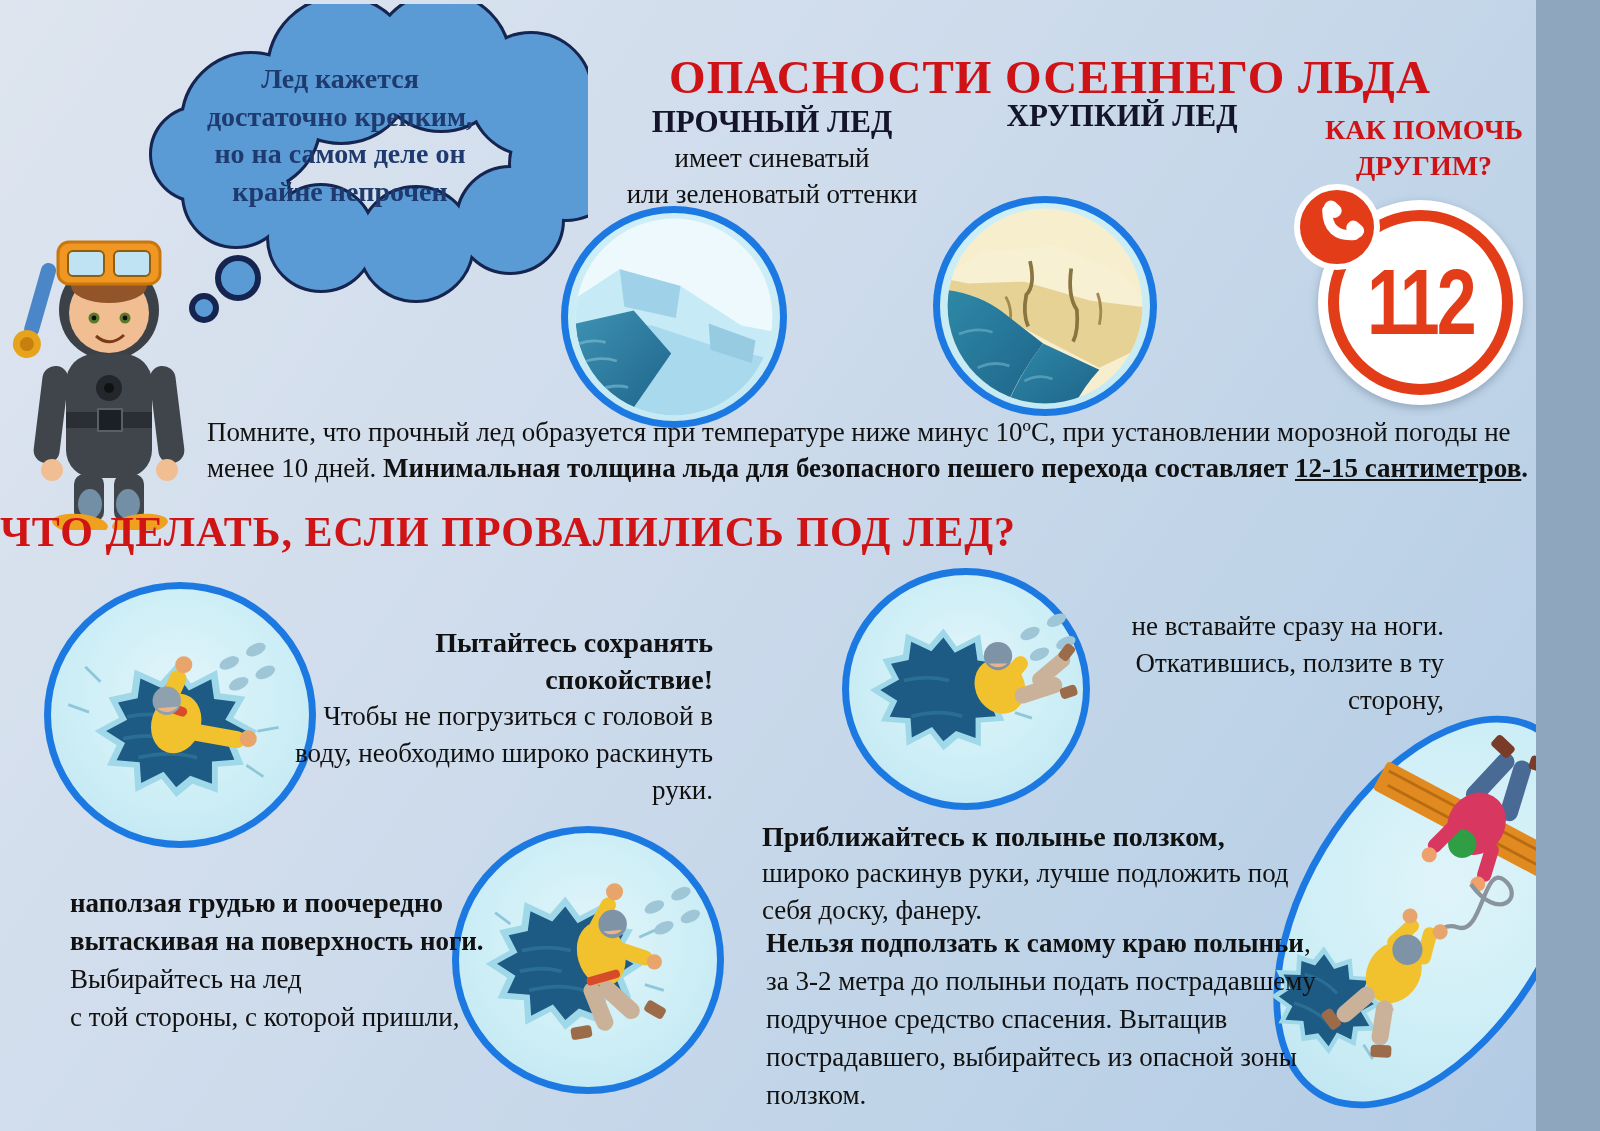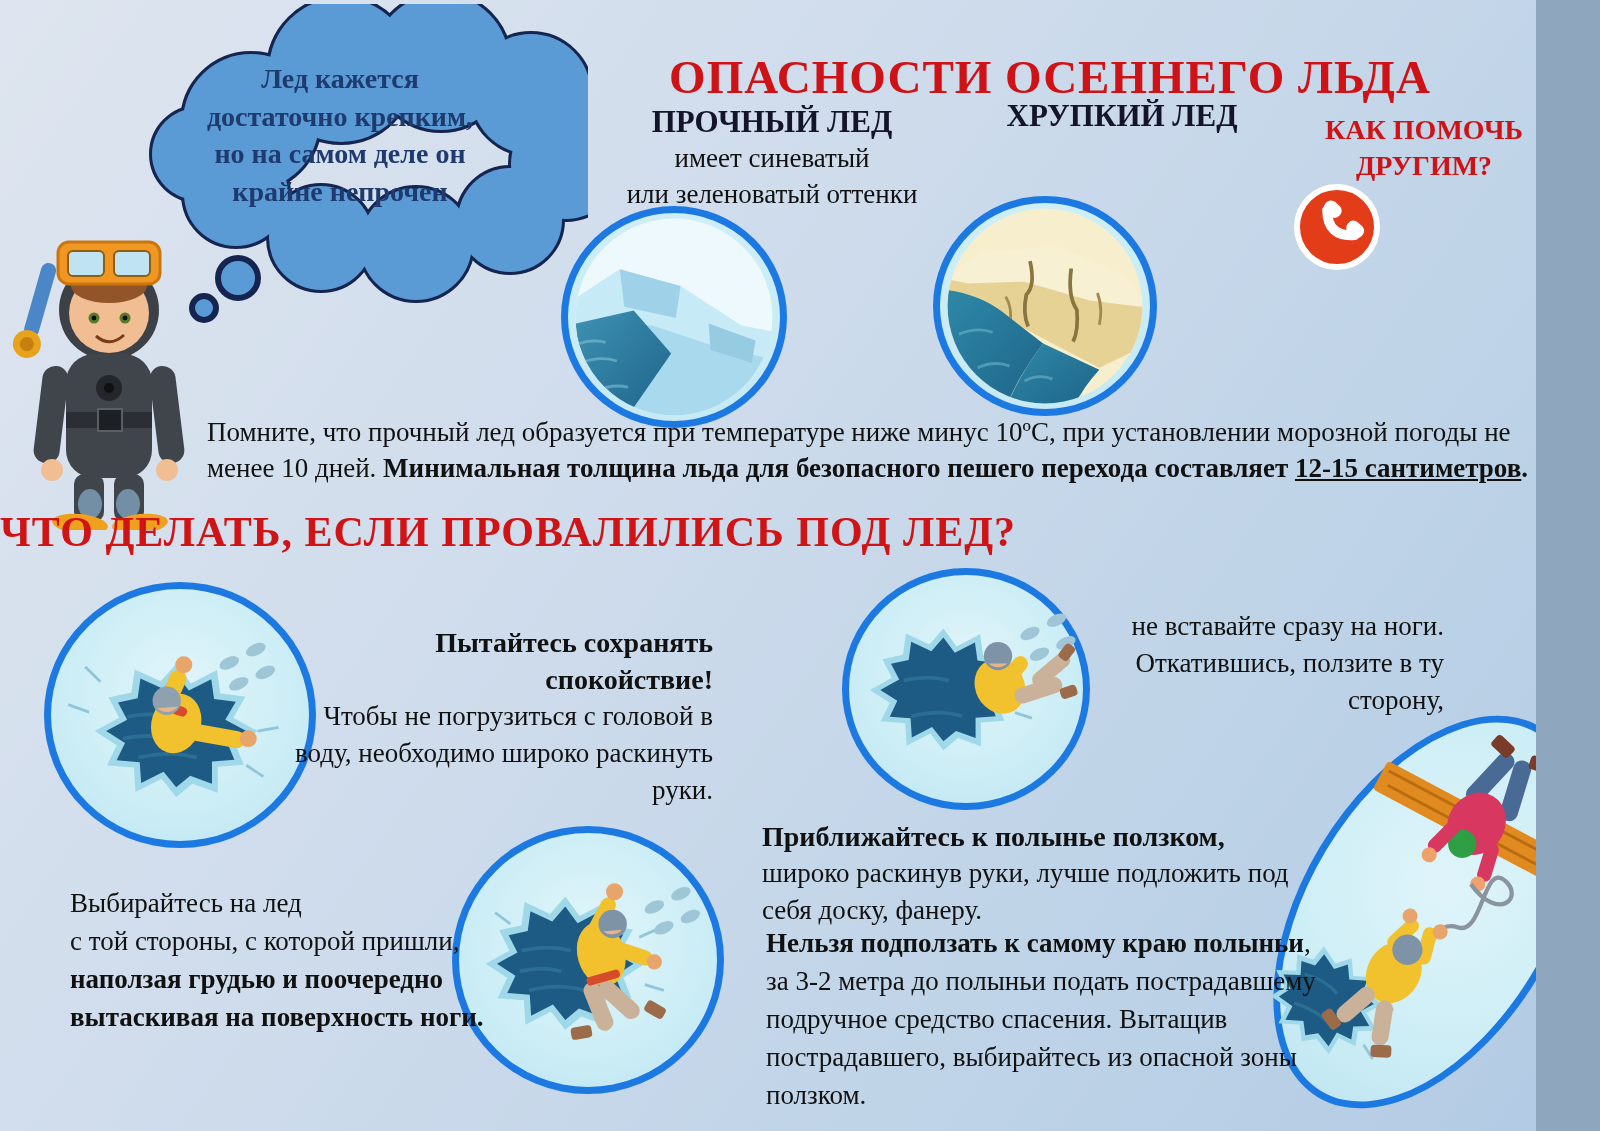--- a/index.html
+++ b/index.html
@@ -180,20 +180,25 @@
         <path d="M70 100 q8 14 4 30 M168 96 q6 16 2 34" stroke="#a08a50" stroke-width="3" fill="none"></path>
         <path d="M0 92 Q40 96 66 116 L110 150 Q80 190 70 220 L0 220 Z" fill="url(#wat2)"></path>
         <path d="M110 150 L170 178 Q150 200 142 220 L70 220 Q84 184 110 150 Z" fill="url(#wat2)"></path>
         <path d="M20 140 q20 -8 36 -2 M40 176 q18 -8 34 -2 M90 190 q16 -8 30 -2" stroke="#6fb3c8" stroke-width="3" fill="none" opacity=".6"></path>
       </g>
     </svg>
   </div>
 
   <div class="abs help-head pre">КАК ПОМОЧЬ
 ДРУГИМ?</div>
+  <div class="abs badge-outer">
+    <div class="badge-ring">
+      <span class="badge-num">112</span>
+    </div>
+  </div>
   <div class="abs phone-circle">
     <svg width="58" height="58" viewBox="0 0 100 100">
       <g transform="rotate(42 50 50)">
         <rect x="8" y="20" width="32" height="24" rx="11" fill="#fff"></rect>
         <rect x="60" y="20" width="32" height="24" rx="11" fill="#fff"></rect>
         <path d="M18 40 Q50 74 82 40" stroke="#fff" stroke-width="17" fill="none" stroke-linecap="round"></path>
       </g>
     </svg>
   </div>
 
@@ -255,24 +260,24 @@
   <div class="abs tip tip-approach">
     <span class="bold-line">Приближайтесь к полынье ползком,</span>
     <span>широко раскинув руки, лучше подложить под себя доску, фанеру.</span>
   </div>
 
   <div class="abs tip tip-noedge">
     <span class="b">Нельзя подползать к самому краю полыньи</span><span>, за 3-2 метра до полыньи подать пострадавшему подручное средство спасения. Вытащив пострадавшего, выбирайтесь из опасной зоны ползком.</span>
   </div>
 
   <div class="abs tip tip-exit">
+    <span class="pre b" style="display:block">наползая грудью и поочередно
+вытаскивая на поверхность ноги.</span>
     <span class="pre">Выбирайтесь на лед
 с той стороны, с которой пришли,</span>
-    <span class="pre b" style="display:block">наползая грудью и поочередно
-вытаскивая на поверхность ноги.</span>
   </div>
 
   <div class="abs scene-circle" style="left:452px;top:826px;width:272px;height:268px;">
     <svg viewBox="0 0 272 268">
       <use href="#hole-poly" transform="translate(112,138) scale(0.84,0.74)" fill="#9fd8e8"></use>
       <use href="#hole-poly" transform="translate(112,138) scale(0.72,0.63)" fill="#1d5a84"></use>
       <path d="M66 124 q28 -6 52 0 M74 166 q32 -8 58 0 M64 146 q24 -6 44 0" stroke="#2e7399" stroke-width="4" fill="none" opacity=".8"></path>
       <path d="M190 110 l18 -8 M196 160 l20 6 M54 96 l-16 -12" stroke="#8fc7da" stroke-width="3" fill="none"></path>
       <use href="#footprints" transform="translate(206,78)"></use>
       <g>

